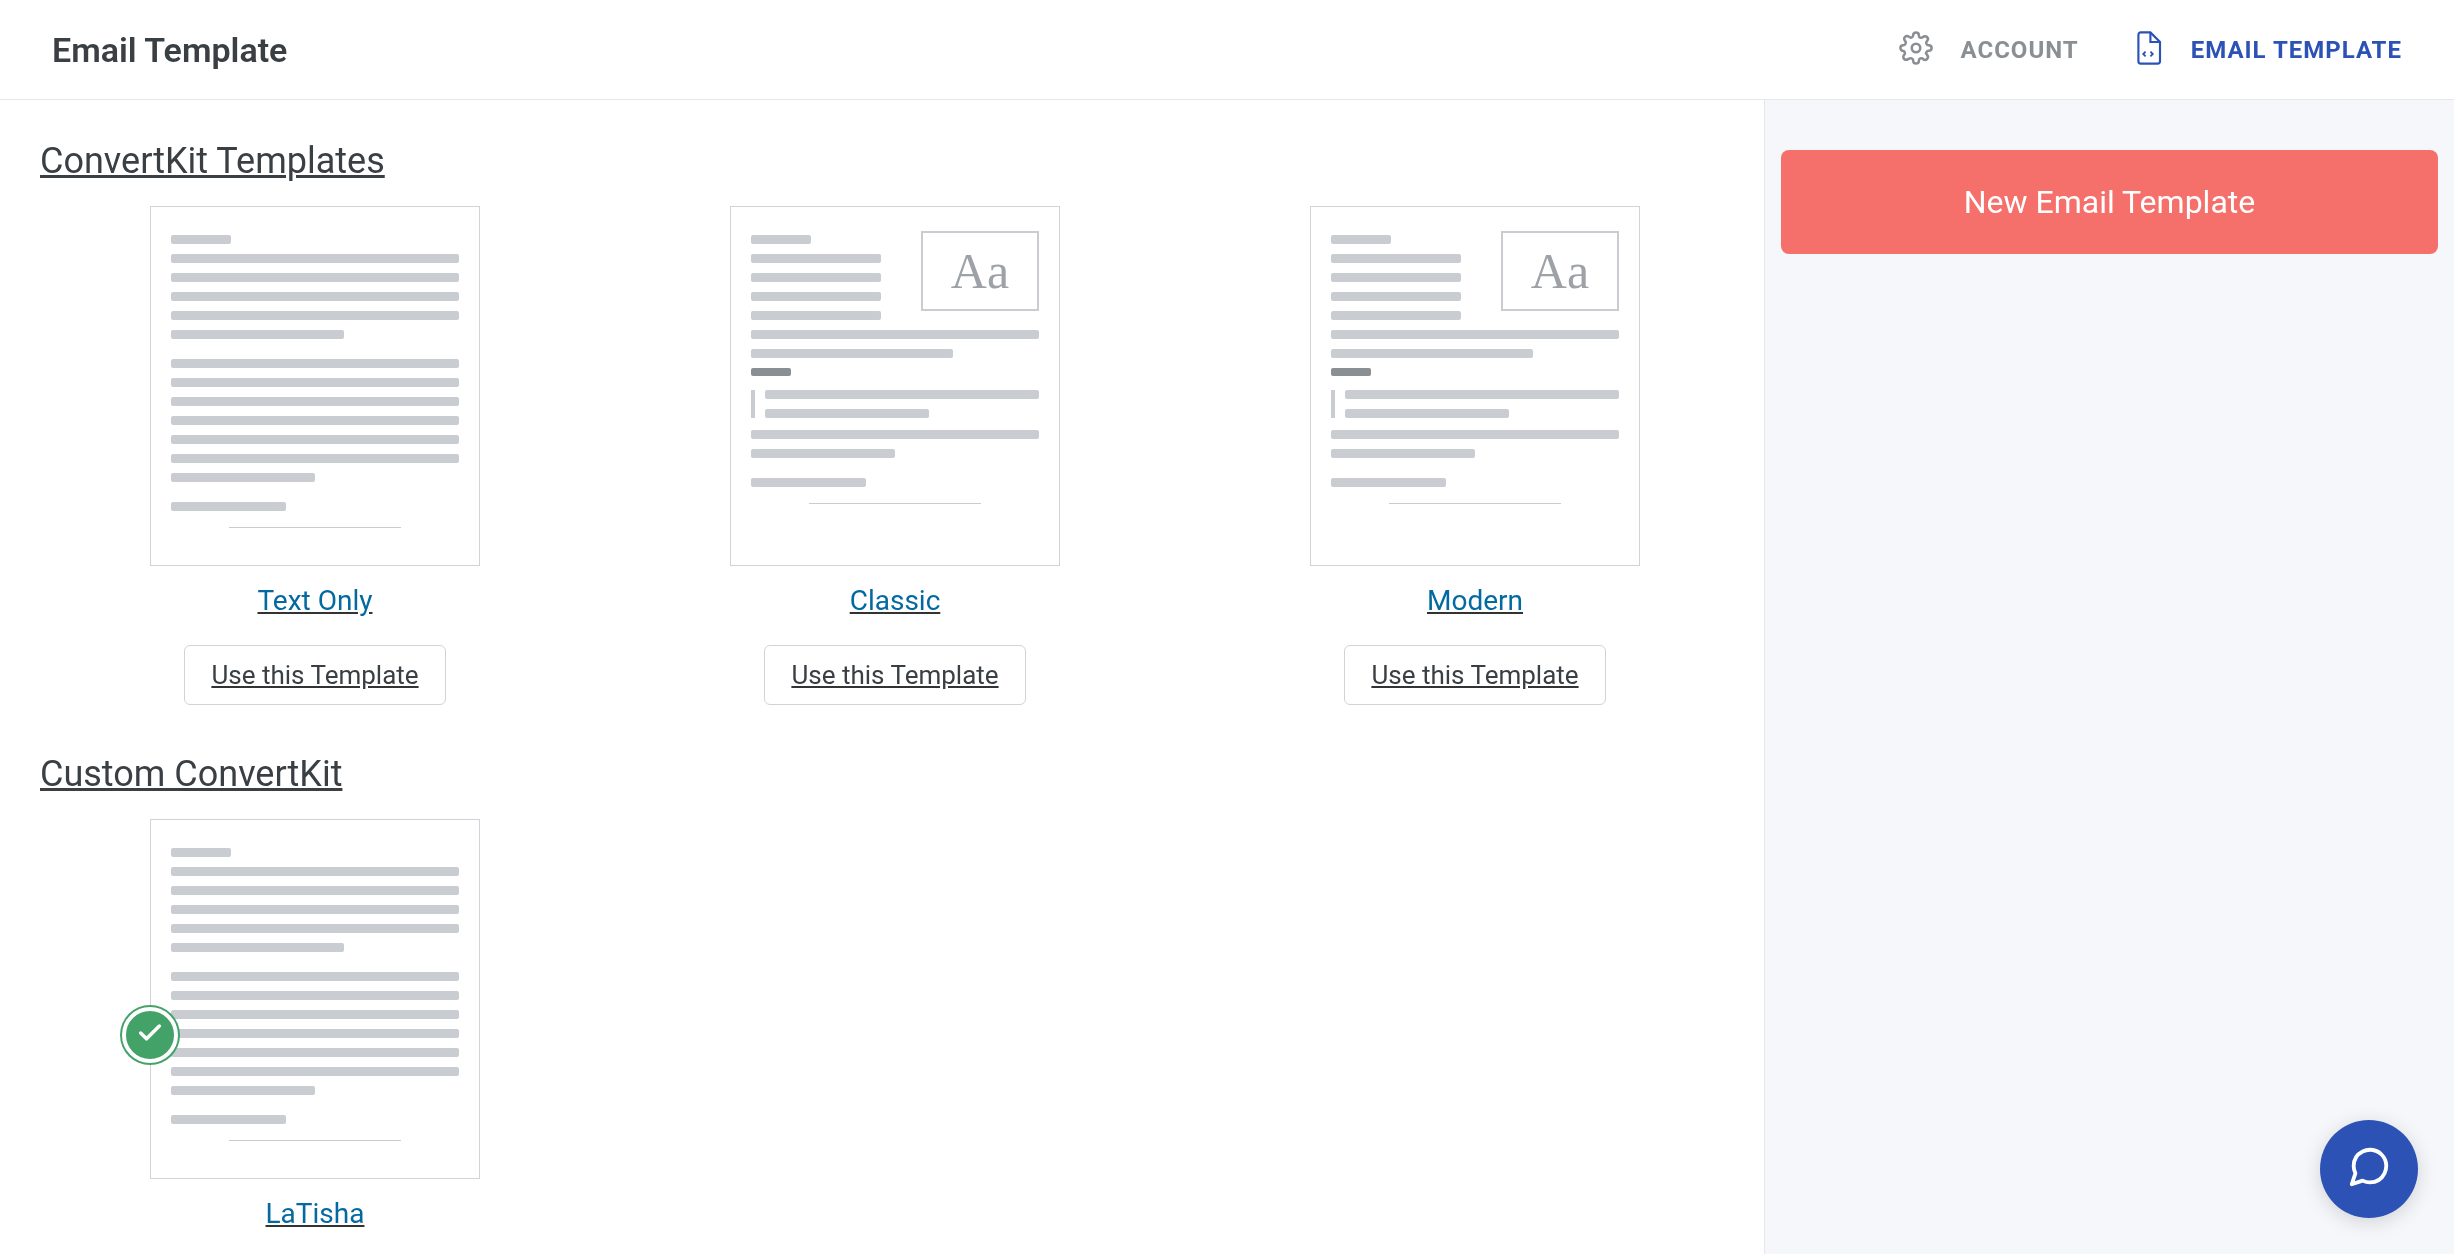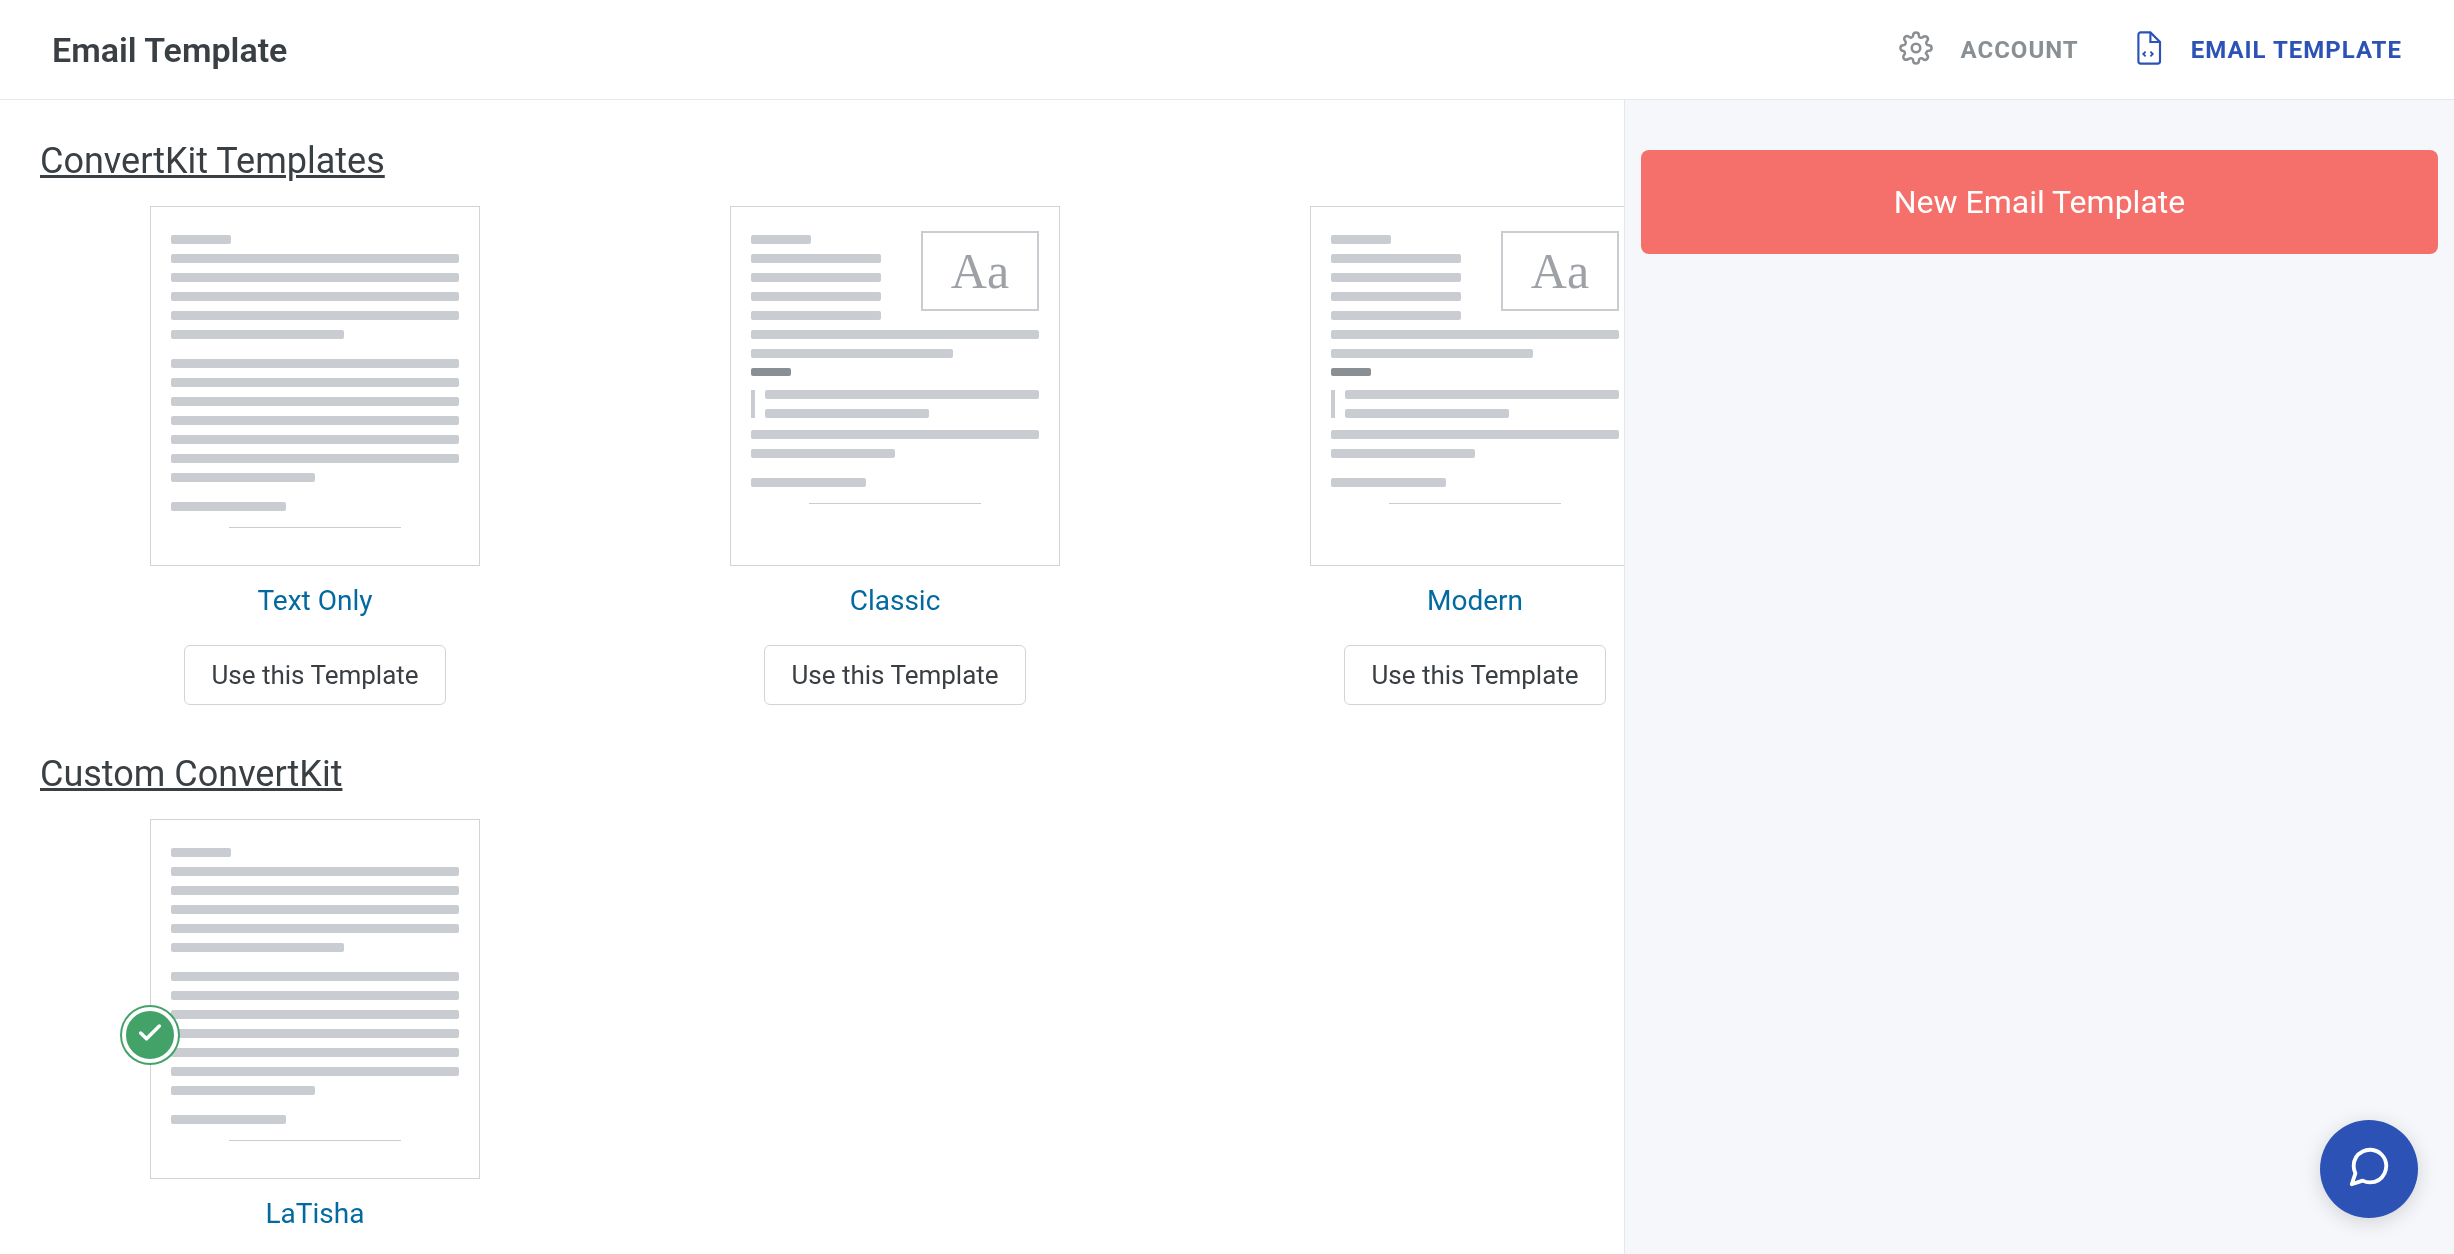--- a/index.html
+++ b/index.html
@@ -43,21 +43,21 @@
     font-weight: 700;
     letter-spacing: 1px;
   }
   .nav-account .nav-label       { color: #8a8f94; }
   .nav-email-template .nav-label{ color: #2c52b6; }
 
   
   .layout { display: flex; height: calc(100% - 100px); }
   .main   { flex: 1; padding: 40px; overflow-y: auto; background:#fff; }
   .sidebar{
-    width: 830px;
+    width: 690px;
     background: #f5f7fa;
     border-left: 1px solid #e5e7eb;
     padding: 50px 16px;
   }
 
   .section-title {
     font-size: 36px;
     font-weight: 400;
     color: #3a3f44;
     margin-bottom: 24px;
@@ -70,20 +70,21 @@
     padding-left: 110px;
     margin-bottom: 48px;
   }
   .template-row.custom { gap: 0; }
 
   .template-card {
     display: flex;
     flex-direction: column;
     align-items: center;
     position: relative;
+    text-decoration: underline;
   }
   .thumb {
     width: 330px;
     height: 360px;
     border: 1px solid #d0d4d9;
     background: #fff;
     padding: 28px 20px 20px 20px;
     position: relative;
   }
   .template-name {

